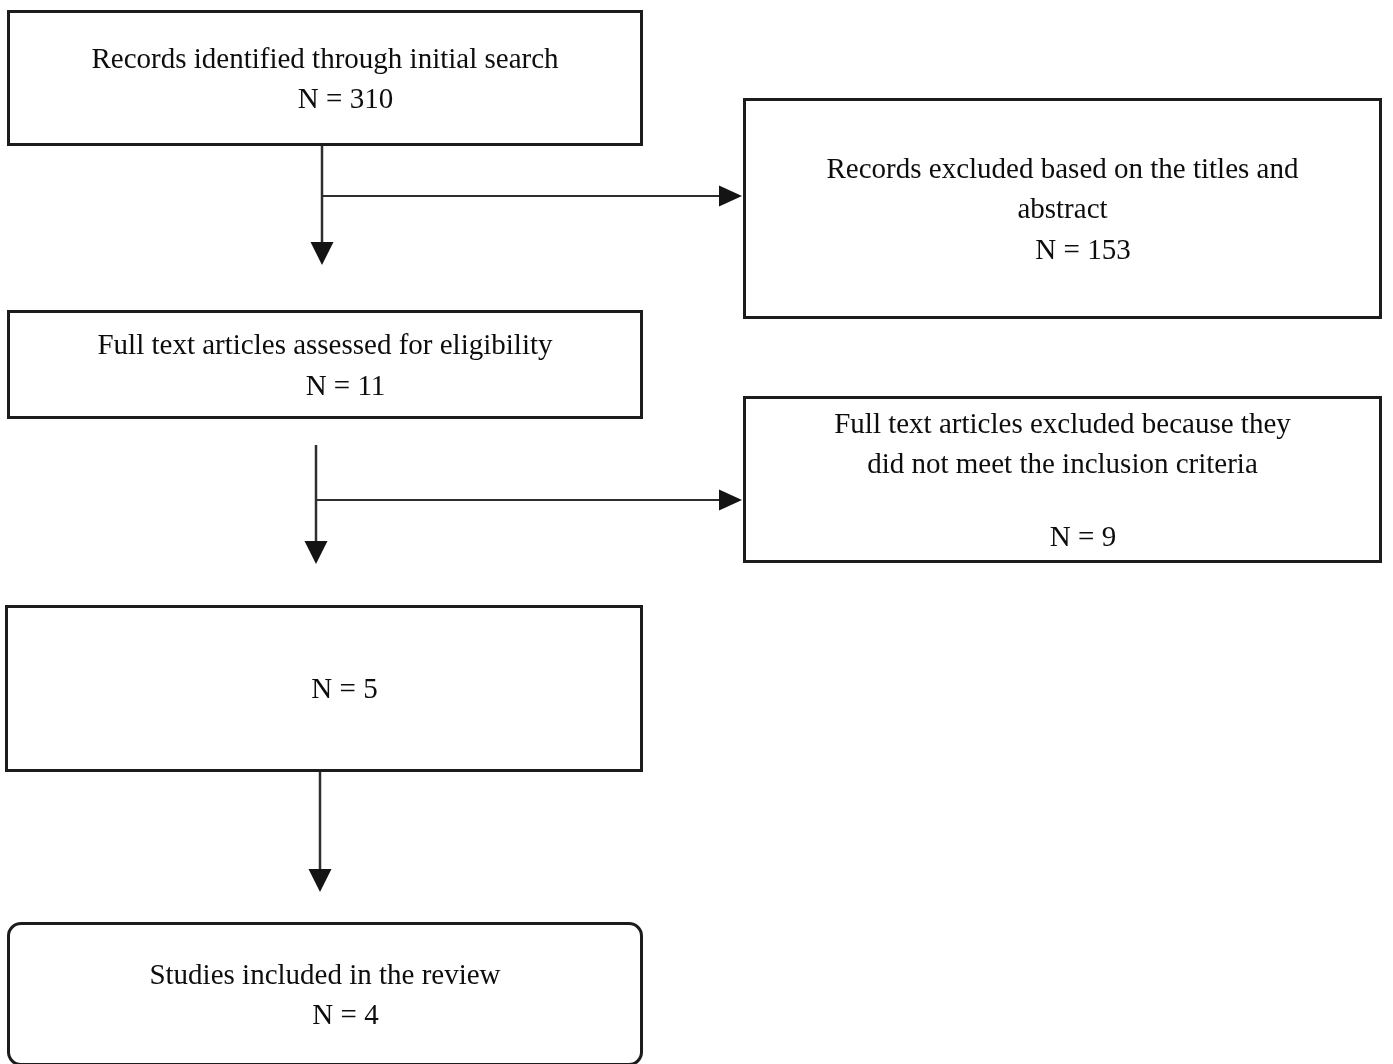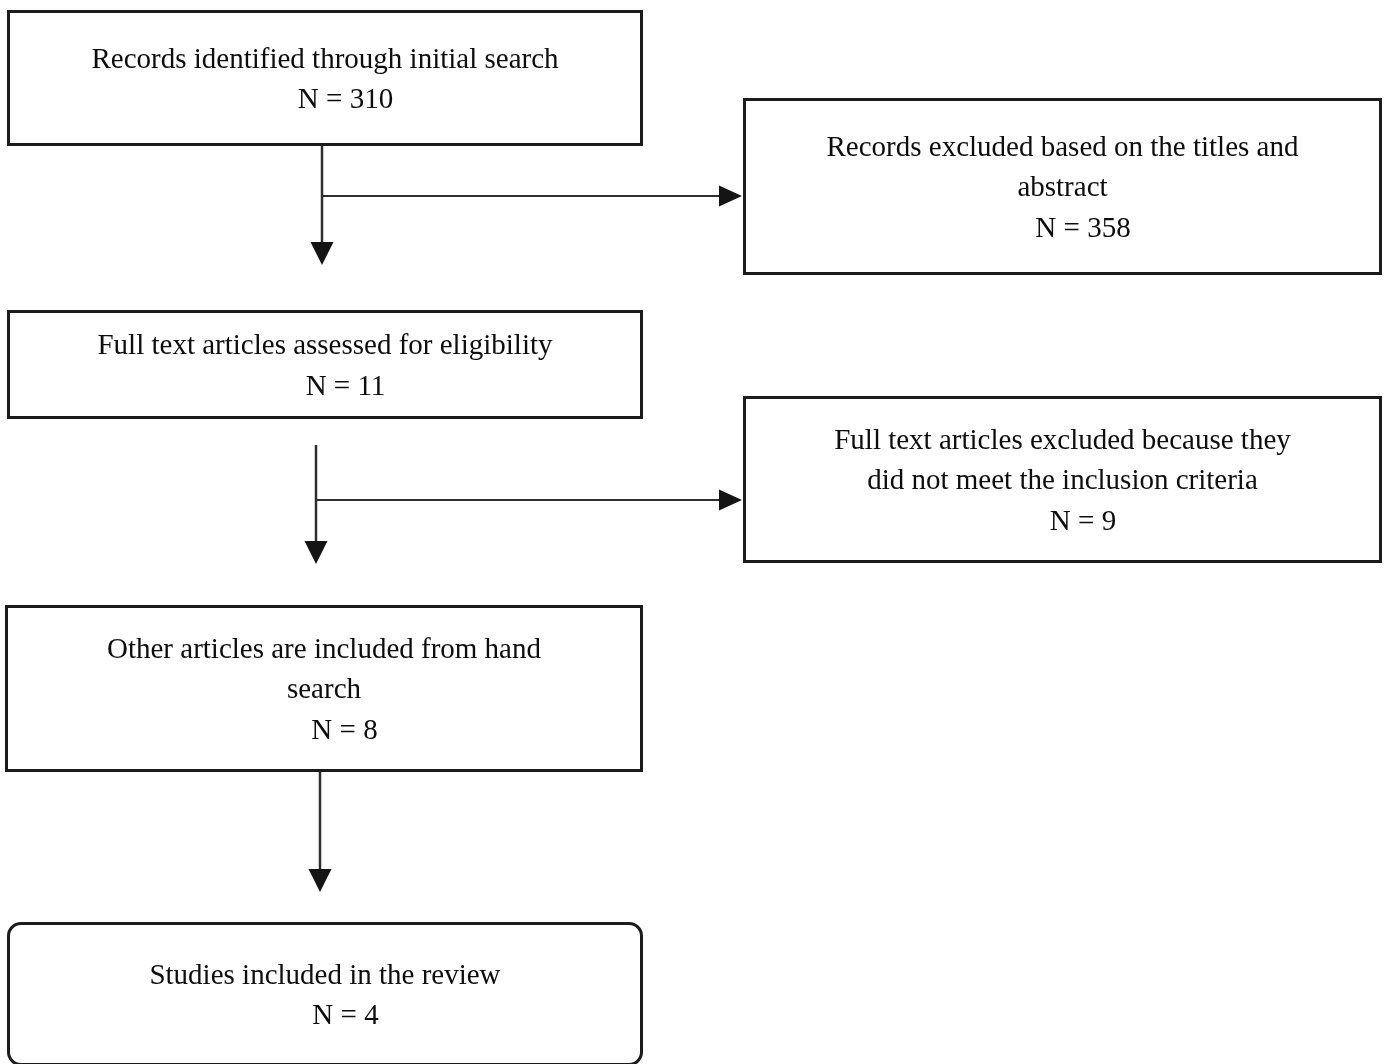--- a/index.html
+++ b/index.html
@@ -37,22 +37,22 @@
   .box .count {
     white-space: nowrap;
     margin-left: 41px;
   }
   
   #box-identified   { left: 7px;   top: 10px;  width: 636px; height: 136px; }
   #box-fulltext     { left: 7px;   top: 310px; width: 636px; height: 109px; }
   #box-handsearch   { left: 5px;   top: 605px; width: 638px; height: 167px; }
   #box-included     { left: 7px;   top: 922px; width: 636px; height: 144px; border-radius: 14px; }
   
-  #box-excl-titles  { left: 743px; top: 98px;  width: 639px; height: 177px; }
-  #box-excl-fulltext{ left: 743px; top: 396px; width: 639px; height: 167px; }
+  #box-excl-titles  { left: 743px; top: 98px;  width: 639px; height: 221px; }
+  #box-excl-fulltext{ left: 743px; top: 396px; width: 639px; height: 167px; justify-content: space-between; }
 
   .arrows {
     position: absolute;
     left: 0;
     top: 0;
     width: 1393px;
     height: 1064px;
     z-index: 1;
   }
   .arrows line {
@@ -98,38 +98,36 @@
   </svg>
 
   <div class="box" id="box-identified">
     <div class="label">Records identified through initial search</div>
     <div class="count">N = 310</div>
   </div>
 
   <div class="box" id="box-excl-titles">
     <div class="label">Records excluded based on the titles and
 abstract</div>
-    <div class="count">N = 358</div>
+    <div class="count">N = 153</div>
   </div>
 
   <div class="box" id="box-fulltext">
     <div class="label">Full text articles assessed for eligibility</div>
     <div class="count">N = 11</div>
   </div>
 
   <div class="box" id="box-excl-fulltext">
     <div class="label">Full text articles excluded because they
 did not meet the inclusion criteria</div>
     <div class="count">N = 9</div>
   </div>
 
   <div class="box" id="box-handsearch">
-    <div class="label">Other articles are included from hand
-search</div>
-    <div class="count">N = 8</div>
+    <div class="count">N = 5</div>
   </div>
 
   <div class="box" id="box-included">
     <div class="label">Studies included in the review</div>
     <div class="count">N = 4</div>
   </div>
 
 </div>
 
 </body></html>

